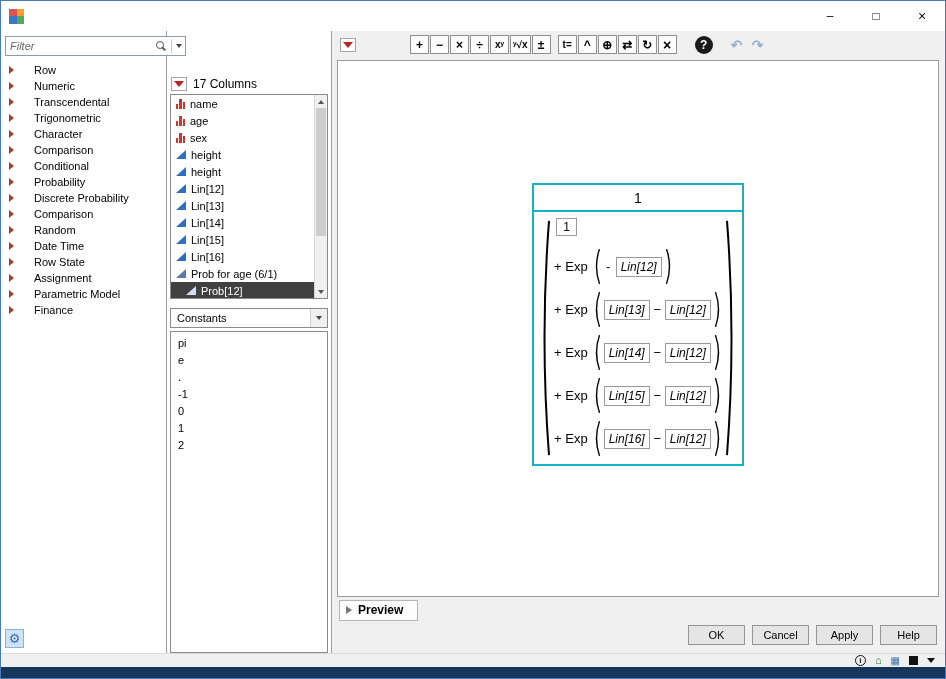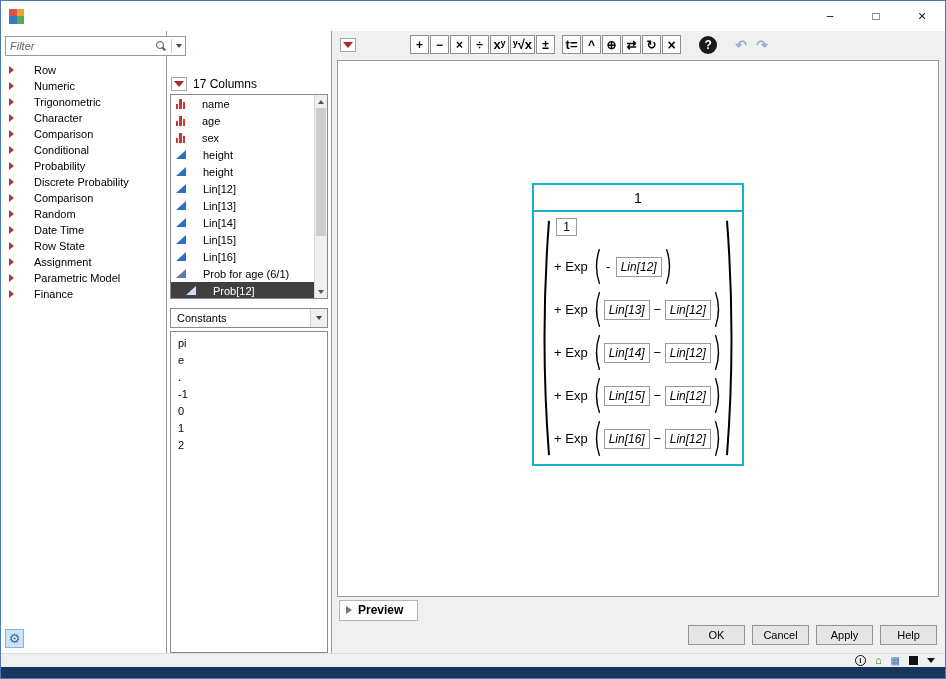--- a/index.html
+++ b/index.html
@@ -46,21 +46,21 @@
   
   .mid-panel { width:165px; flex:0 0 auto; border-right:1px solid #9a9a9a; background:#fff;
                display:flex; flex-direction:column; padding:3px 3px 0 3px; }
   .col-header { height:20px; display:flex; align-items:center; gap:6px; padding-left:1px; font-size:12px;margin-top:40px; }
   .red-tri-btn { width:16px; height:14px; border:1px solid #a5a5a5; background:#fff;
                  display:flex; align-items:center; justify-content:center; flex:0 0 auto; }
   .red-tri { width:0; height:0; border-top:6px solid #b5271f; border-left:5px solid transparent;
              border-right:5px solid transparent; }
   .col-list { height:205px; border:1px solid #8a8a8a; display:flex; background:#fff; }
   .col-items { flex:1; overflow:hidden; }
-  .col-item { height:17px; display:flex; align-items:center; gap:17px; padding-left:5px; font-size:11px; white-space:nowrap; }
+  .col-item { height:17px; display:flex; align-items:center; gap:5px; padding-left:5px; font-size:11px; white-space:nowrap; }
   .col-item.member { padding-left:15px; }
   .col-item.selected { background:#404040; color:#fff; }
   .icon-nominal { width:9px; height:10px; display:flex; align-items:flex-end; gap:1px; flex:0 0 auto; }
   .icon-nominal i { display:block; width:2.3px; background:#cf3430; }
   .icon-nominal i:nth-child(1){height:5px;} .icon-nominal i:nth-child(2){height:10px;} .icon-nominal i:nth-child(3){height:7px;}
   .icon-cont { width:10px; height:9px; background:#2e6fc0; clip-path:polygon(0 100%,100% 0,100% 100%); flex:0 0 auto; }
   .icon-cont.group { background:#5b7aa5; }
   .col-item.selected .icon-cont { background:#cfe0f5; }
   .scrollbar { width:13px; flex:0 0 auto; background:#f0f0f0; border-left:1px solid #d5d5d5;
                display:flex; flex-direction:column; }
@@ -76,21 +76,21 @@
   .const-list { flex:1; margin-top:3px; border:1px solid #8a8a8a; background:#fff; padding-top:2px; }
   .const-item { height:17px; display:flex; align-items:center; padding-left:7px; font-size:11px; }
 
   
   .right-panel { flex:1 1 auto; min-width:0; background:#f0f0f0; display:flex; flex-direction:column; }
   .toolbar { height:27px; flex:0 0 auto; display:flex; align-items:center; padding-left:8px; }
   .tb-group { display:flex; gap:1px; }
   .g1 { margin-left:54px; } .g2 { margin-left:7px; } .g3 { margin-left:18px; } .g4 { margin-left:14px; }
   .tb-btn { min-width:19px; height:19px; border:1px solid #8f8f8f; background:#fcfcfc; color:#000;
             display:flex; align-items:center; justify-content:center; font-size:12px; font-weight:bold; padding:0 2px; }
-  .tb-btn.small-label { font-size:13px; }
+  .tb-btn.small-label { font-size:10px; }
   .help-btn { width:18px; height:18px; border:none; border-radius:50%; background:#1a1a1a; color:#fff;
               font-weight:bold; font-size:12px; display:flex; align-items:center; justify-content:center; }
   .tb-flat { border:none; background:transparent; color:#9ab0cf; font-size:14px; font-weight:bold; min-width:20px;
              height:19px; display:flex; align-items:center; justify-content:center; }
 
   .canvas-wrap { flex:1 1 auto; min-height:0; padding:2px 6px 0 5px; display:flex; }
   .canvas { flex:1; background:#fff; border:1px solid #9a9a9a; display:flex; justify-content:center;
             align-items:flex-start; overflow:hidden; }
 
   
@@ -168,20 +168,24 @@
         <li class="cat-item">
             <span class="cat-tri"></span>
             <span>Row</span>
           </li>
         <li class="cat-item">
             <span class="cat-tri"></span>
             <span>Numeric</span>
           </li>
         <li class="cat-item">
             <span class="cat-tri"></span>
+            <span>Transcendental</span>
+          </li>
+        <li class="cat-item">
+            <span class="cat-tri"></span>
             <span>Trigonometric</span>
           </li>
         <li class="cat-item">
             <span class="cat-tri"></span>
             <span>Character</span>
           </li>
         <li class="cat-item">
             <span class="cat-tri"></span>
             <span>Comparison</span>
           </li>

